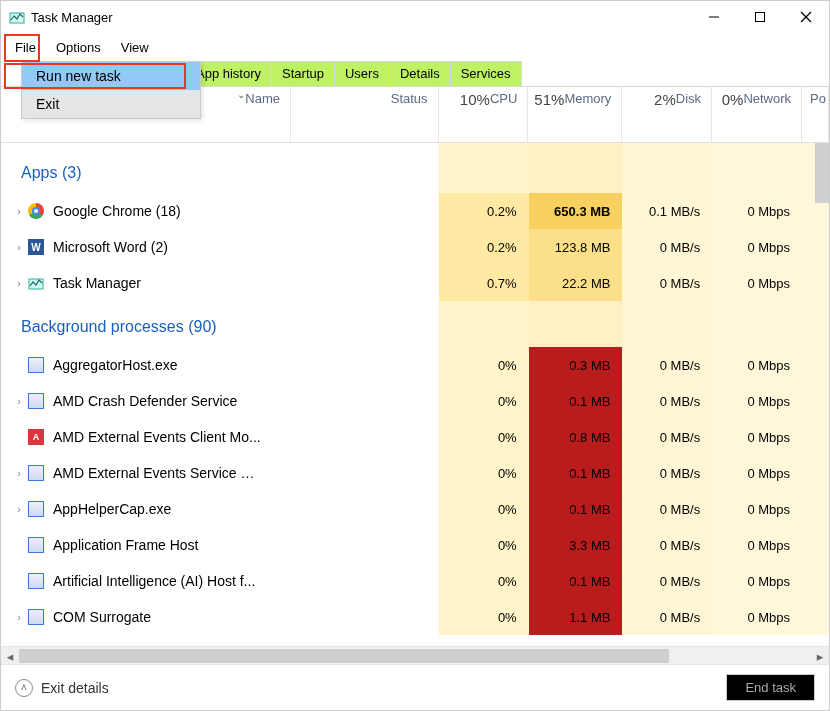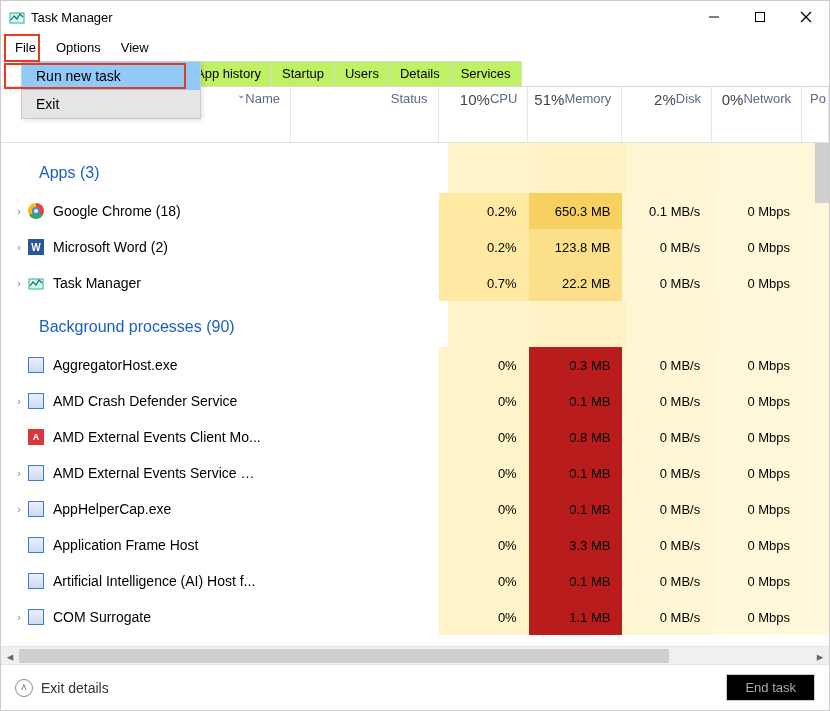--- a/index.html
+++ b/index.html
@@ -61,28 +61,28 @@
   .name-cell { width: 291px; padding-left: 10px; }
   .status-cell { width: 148px; }
   .cpu-cell { width: 90px; background: #fff3c9; }
   .mem-cell { width: 94px; background: #b91c1c; }
   .disk-cell { width: 90px; background: #fff6d5; }
   .net-cell { width: 90px; background: #fff7da; }
   .pow-cell { width: 27px; background: #fff7da; }
 
   .row.app .cpu-cell { background: #ffe9a3; }
   .row.app .mem-cell { background: #fbe089; }
-  .row.app.heavy .mem-cell { background: #f7d060; }
+  .row.app.heavy .mem-cell { background: #f7d060; font-weight: bold; }
 
   .expand { width: 16px; color: #888; font-size: 11px; text-align: center; }
   .proc-icon { width: 18px; height: 18px; margin-right: 8px; display: inline-flex; align-items: center; justify-content: center; }
   .proc-name { white-space: nowrap; overflow: hidden; text-overflow: ellipsis; max-width: 210px; font-size: 14px; }
 
   
-  .group-gap { display: flex; height: 36px; padding-left: 18px; }
+  .group-gap { display: flex; height: 36px; }
   .group-gap .name-cell, .group-gap .status-cell { }
   .group-gap .cpu-cell { background: #fff3c9; }
   .group-gap .mem-cell { background: #fff1c5; }
   .group-gap .disk-cell { background: #fff6d5; }
   .group-gap .net-cell { background: #fff7da; }
   .group-gap .pow-cell { background: #fff7da; }
 
   
   .hscroll { height: 18px; background: #f0f0f0; position: relative; border-top: 1px solid #e6e6e6; }
   .hscroll .thumb { position: absolute; left: 0; top: 2px; height: 14px; width: 650px; background: #cfcfcf; }

